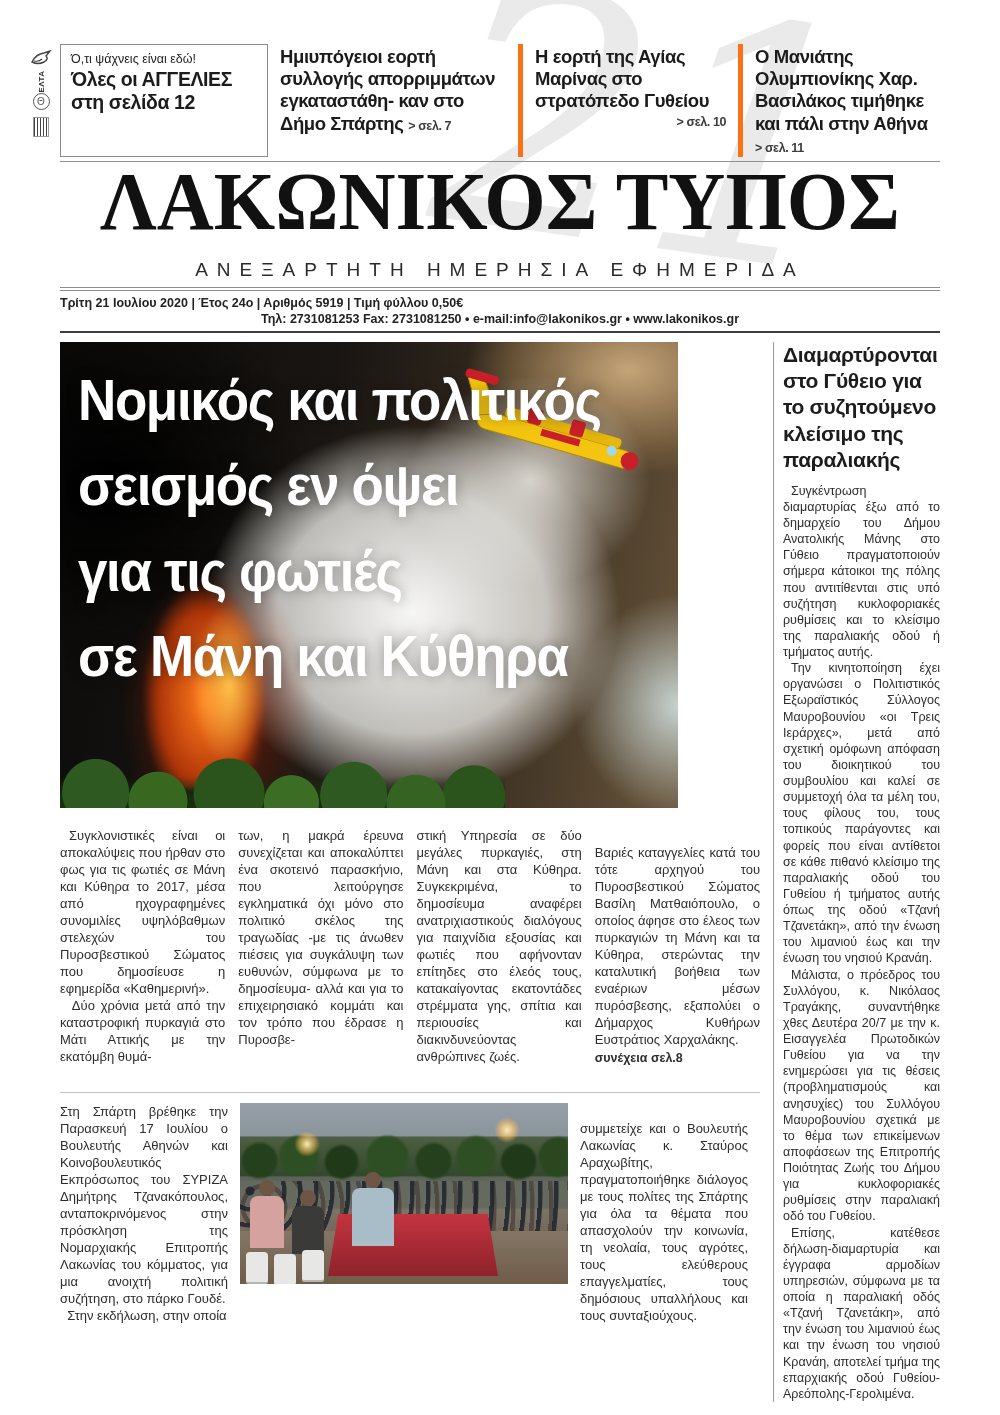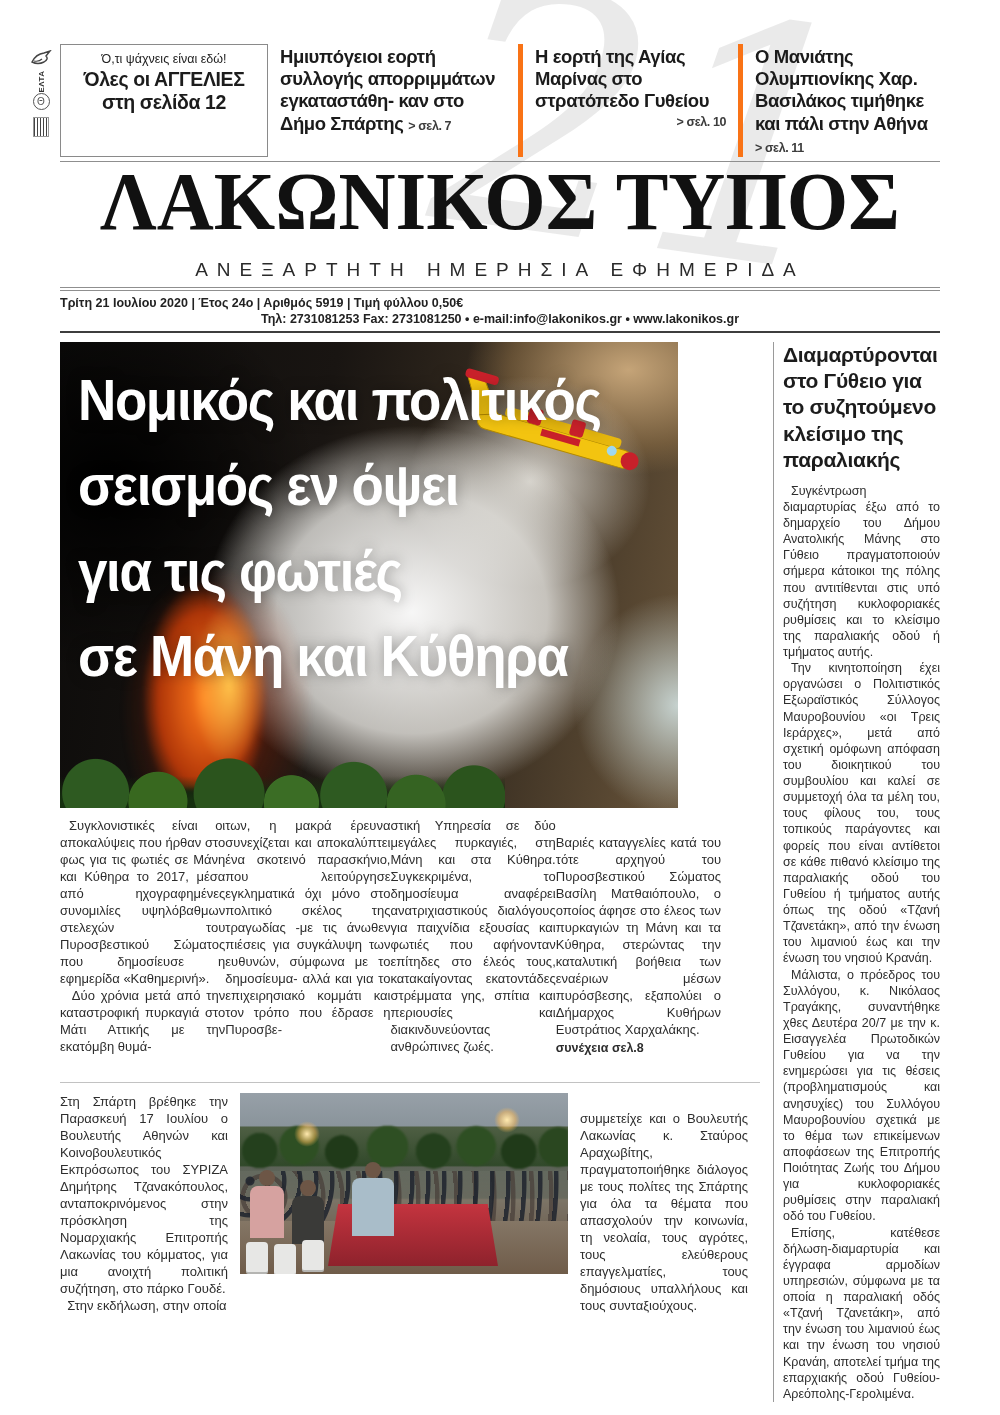--- a/index.html
+++ b/index.html
@@ -13,21 +13,21 @@
 
   .z { position:relative; z-index:1; }
 
   
   .postal { position:absolute; left:-32px; top:6px; width:26px; display:flex; flex-direction:column; align-items:center; gap:7px; }
   .postal .elta-txt { font-size:8px; font-weight:bold; transform:rotate(-90deg); letter-spacing:.5px; color:#333; }
   .stamp { width:17px; height:17px; border:1.6px solid #555; border-radius:50%; display:flex; align-items:center; justify-content:center; font-size:10px; color:#555; }
   .barcode { width:16px; height:20px; background:repeating-linear-gradient(90deg,#444 0 1px,#fff 1px 3px); border:1px solid #999; }
 
   .topbar { position:relative; display:flex; align-items:stretch; min-height:86px; }
-  .ad-box { width:208px; border:1px solid #8a8a8a; padding:7px 10px 21px 10px; flex:0 0 auto;text-align:center; }
+  .ad-box { width:208px; border:1px solid #8a8a8a; padding:7px 10px 21px 10px; flex:0 0 auto; }
   .ad-box .l1 { font-size:12.5px; color:#222; margin-bottom:2px; }
   .ad-box .l2, .ad-box .l3 { font-size:19.5px; font-weight:bold; letter-spacing:-.4px; line-height:1.16; }
   .teaser { padding:2px 12px 0 12px; font-size:18.5px; font-weight:bold; letter-spacing:-.4px; line-height:1.2; color:#1b1b1b; }
   .teaser + .teaser { border-left:5px solid #f97316; }
   .teaser.t1 { width:250px; }
   .teaser.t2 { width:220px; display:flex; flex-direction:column; }
   .teaser.t3 { flex:1; }
   .pref { font-size:12.5px; font-weight:bold; color:#3c3c3c; white-space:nowrap; }
   .t2 .pref { align-self:flex-end; margin-top:2px; }
 
@@ -71,21 +71,21 @@
       radial-gradient(circle 30px at 80% 76%, #356322 97%, transparent),
       radial-gradient(circle 32px at 93% 66%, #2b541d 97%, transparent),
       linear-gradient(to top, #16300f 30%, transparent 62%); }
   .plane { position:absolute; right:18px; top:36px; transform:rotate(16deg); }
   .hero-head { position:absolute; left:18px; top:16px; }
   .hero-head .hl { display:block; color:#fff; font-weight:bold; font-size:57px; line-height:1.5;
       letter-spacing:-1.5px; transform:scaleX(.93); transform-origin:left; white-space:nowrap;
       text-shadow:0 0 14px rgba(0,0,0,.35); }
 
   
-  .cols { display:flex; margin-top:9px; }
+  .cols { display:flex; gap:13px; margin-top:19px; }
   .bodycol { width:165.25px; font-size:13px; line-height:1.31; text-align:justify; color:#2d2d2d; white-space:pre-line; }
   .bodycol.first { text-indent:9px; }
   .cont { display:block; text-align:left; font-weight:bold; font-size:12.5px; margin-top:2px; white-space:normal; }
 
   .sep-light { border-top:1px solid #c2c2c2; margin:9px 0 6px 0; }
 
   
   .h2 { font-size:41px; font-weight:bold; letter-spacing:-1.2px; line-height:1.17; transform:scaleX(.96); transform-origin:left; white-space:nowrap; }
   .story2 { display:flex; gap:12px; margin-top:10px; }
   .s2col { width:168px; font-size:13px; line-height:1.31; text-align:justify; color:#2d2d2d; white-space:pre-line; }

